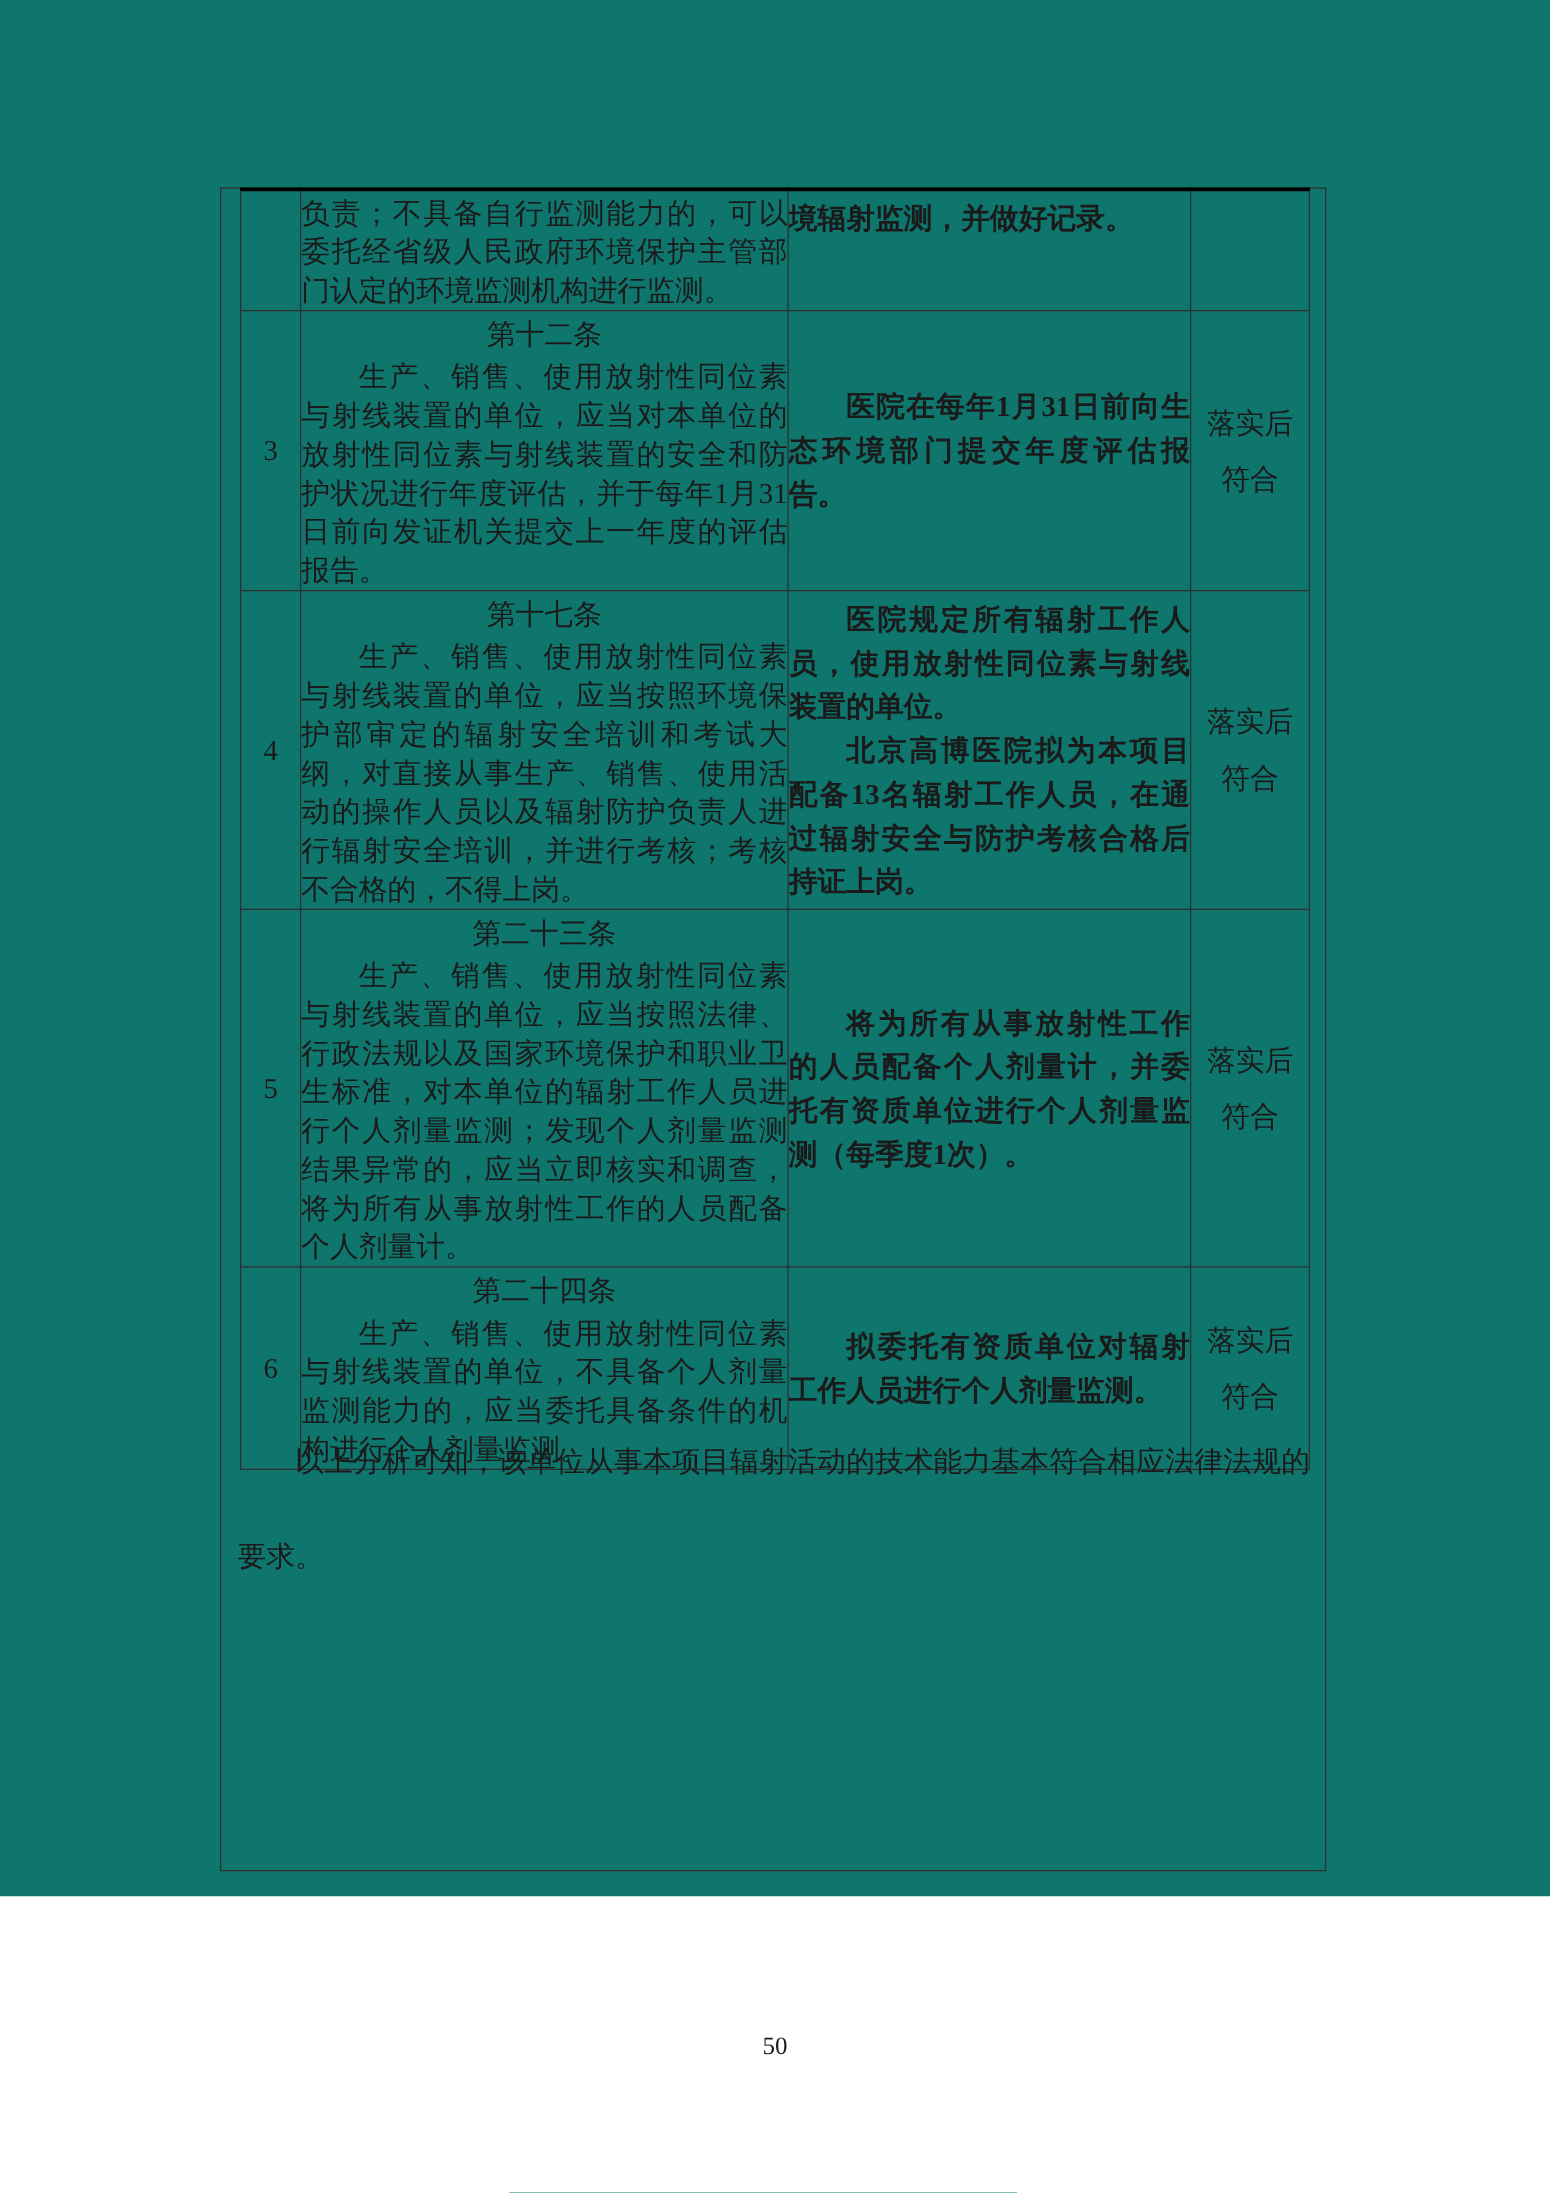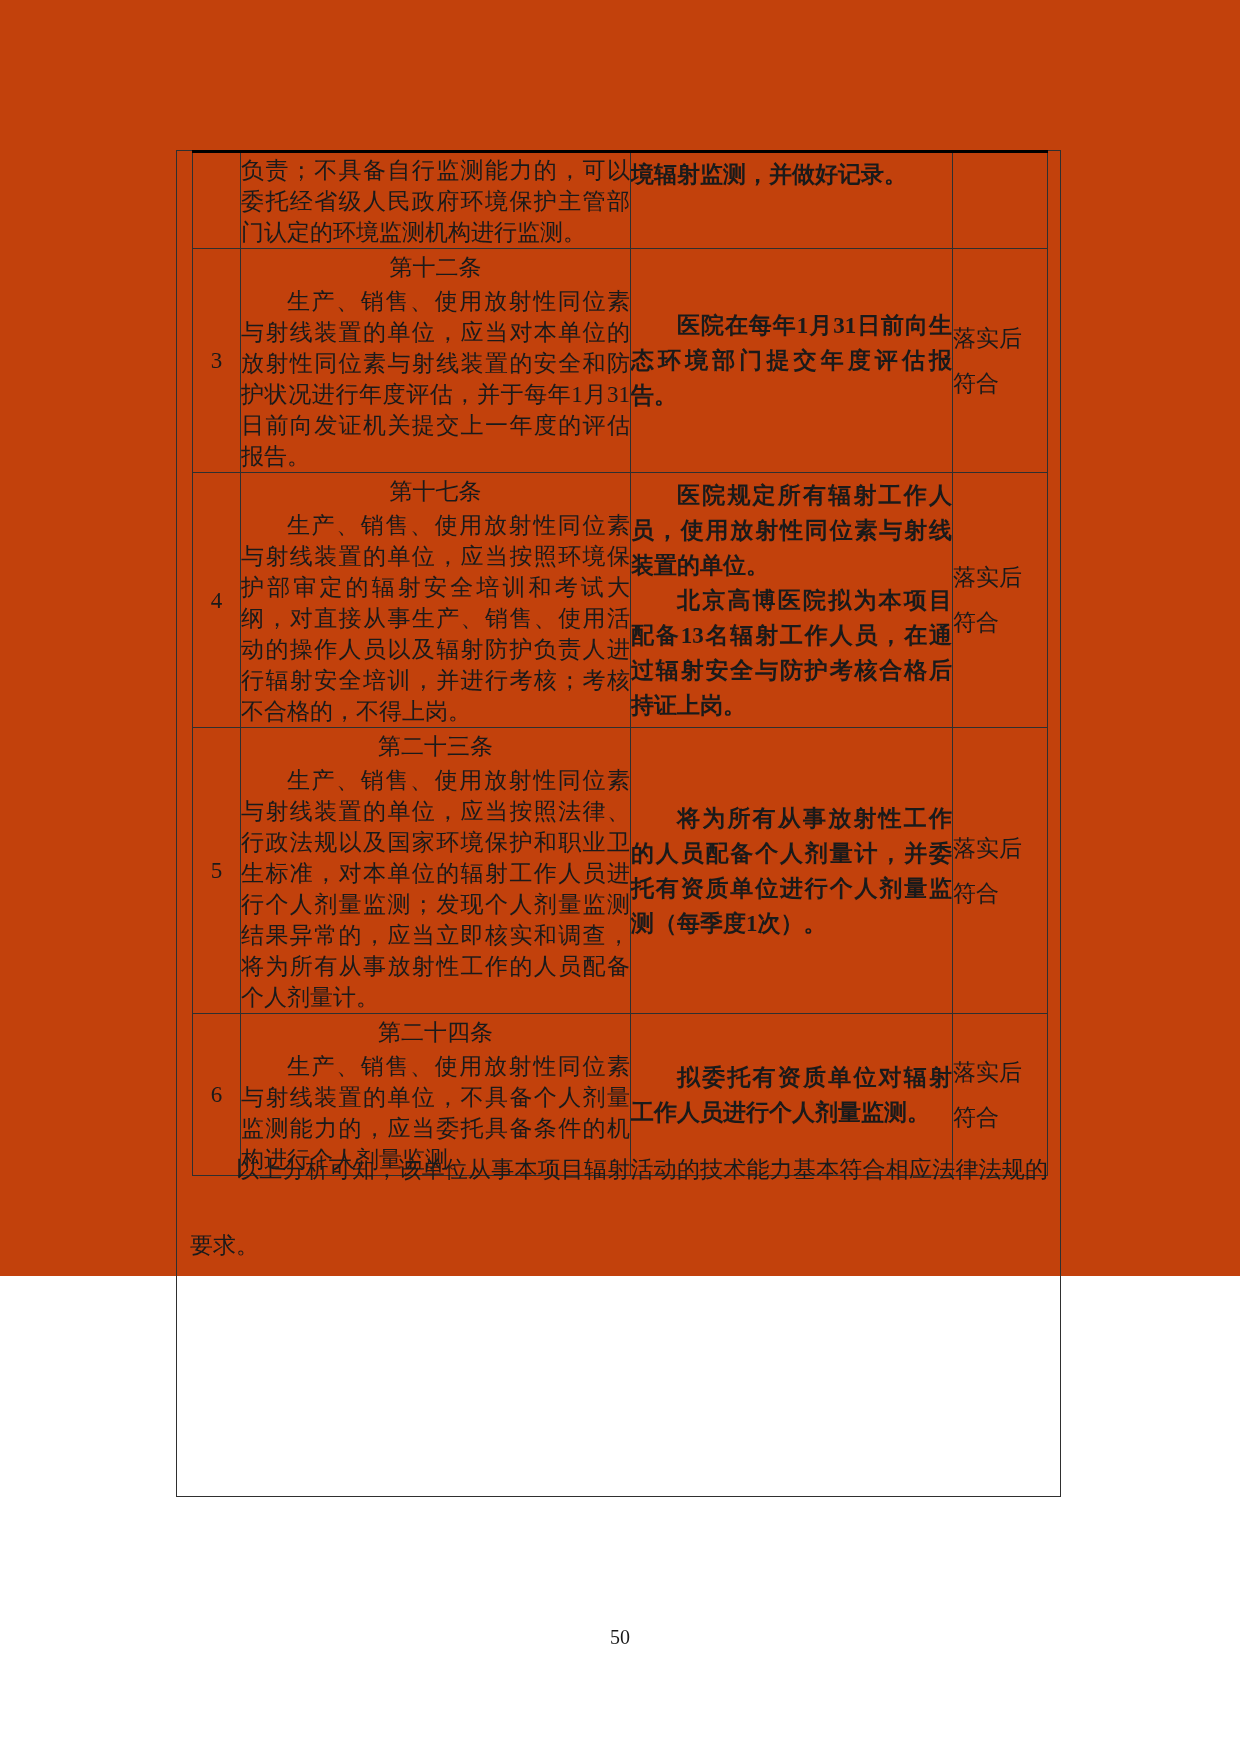--- a/index.html
+++ b/index.html
@@ -3,42 +3,42 @@
 <meta charset="utf-8">
 <style>
   html,body{margin:0;padding:0;}
   body{
     width:1240px;height:1754px;
     background:#ffffff;
     font-family:"Liberation Serif","DejaVu Serif",serif;
     color:#1a1a1a;
     position:relative;
   }
-  .page{position:absolute;left:0;top:0;width:1240px;height:1276px;background:#c2410c;}
+  .page{position:absolute;left:0;top:0;width:1240px;height:1517px;background:#0f766e;}
   
   .outer-frame{
     position:absolute;left:176px;top:150px;width:885px;height:1347px;
     border:1px solid #2f2f2f;box-sizing:border-box;
   }
   table.comp{
     position:absolute;left:192px;top:150px;width:855px;
     border-collapse:collapse;table-layout:fixed;
     font-size:23px;line-height:31px;
   }
   table.comp{border-top:3px solid #000;}
   table.comp td{
     border:1px solid #2f2f2f;
     padding:0;vertical-align:middle;box-sizing:border-box;
     overflow:hidden;
   }
   td.c-num{text-align:center;font-size:23px;}
   td.c-law{vertical-align:top;padding:5px 8px 4px 10px;}
   td.c-measure{padding:2px 10px 2px 12px;font-weight:bold;}
   td.c-measure.top{vertical-align:top;padding-top:4px;}
-  td.c-status{text-align:left;line-height:45px;}
+  td.c-status{text-align:center;line-height:45px;}
   .article{margin:3px;text-align:center;}
   p.law{margin:0;text-indent:2em;text-align:justify;}
   p.law-cont{margin:0;text-align:justify;}
   p.measure{margin:0;text-indent:2em;text-align:justify;line-height:35px;}
   .conclusion{
     position:absolute;left:190px;top:1132px;width:858px;
     font-size:23px;line-height:76px;
     text-indent:2em;text-align:justify;margin:0;
   }
   .page-number{

